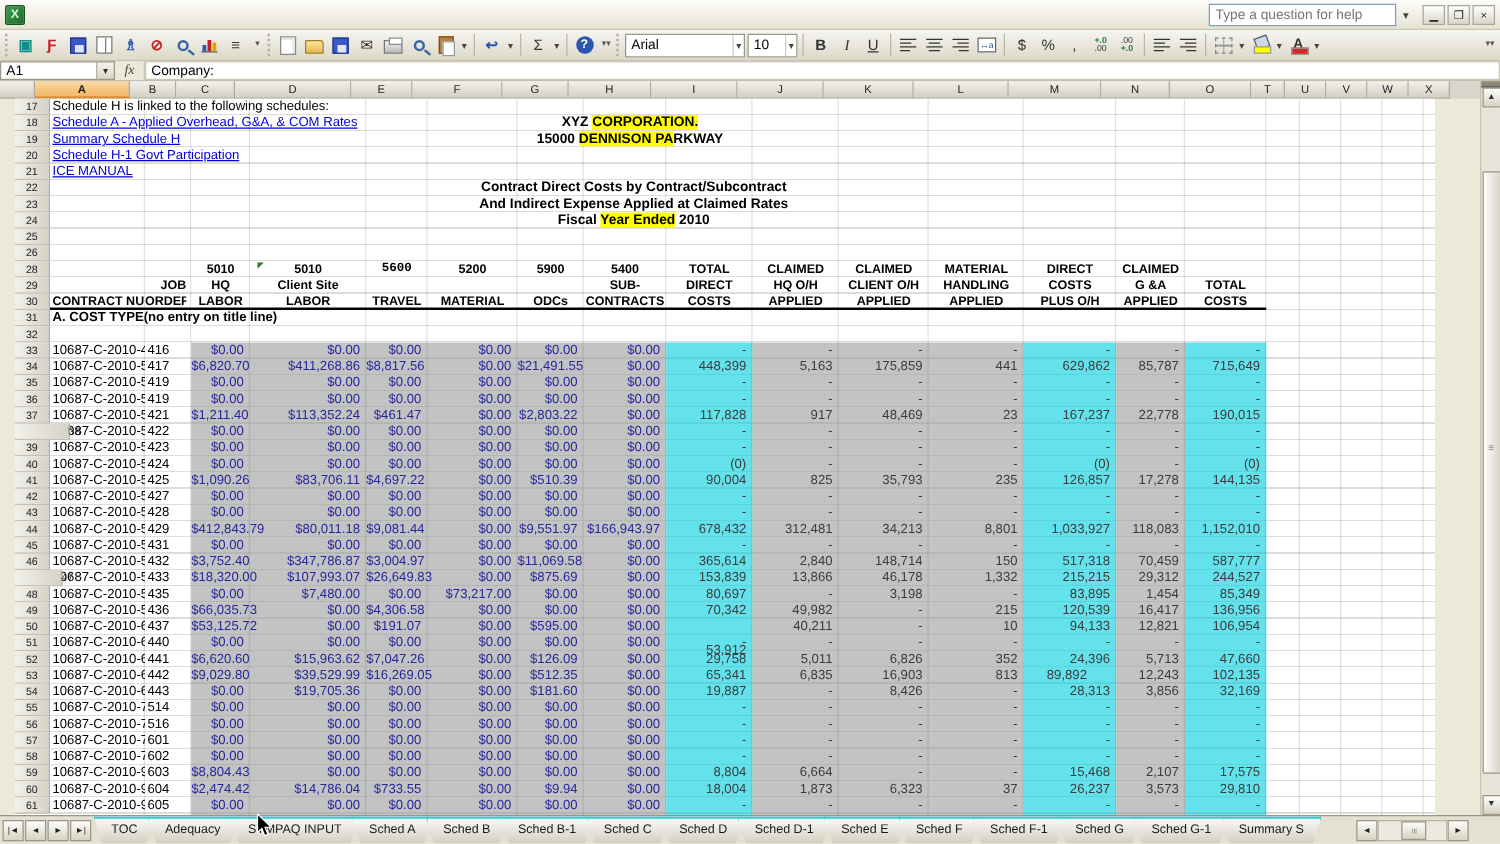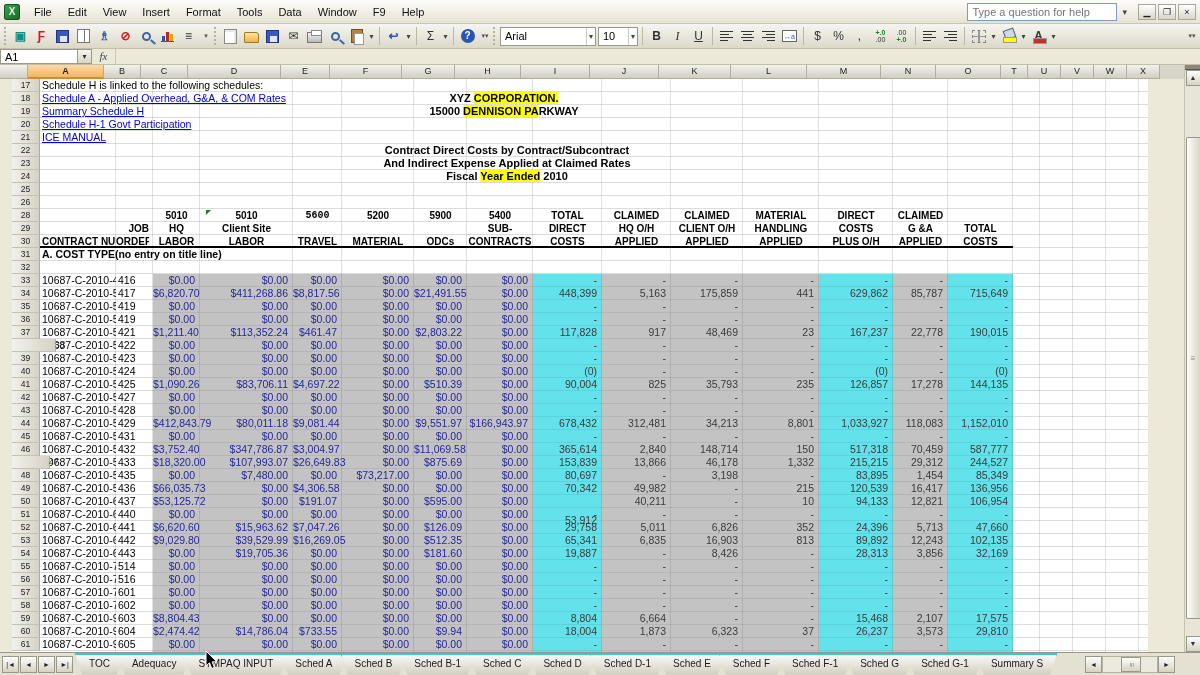--- a/index.html
+++ b/index.html
@@ -130,32 +130,20 @@
 
   .cursor { position:absolute; z-index:50; }
 </style>
 </head>
 <body>
 
 <div class="app">
 
   <div class="menubar">
     <span class="appicon"></span>
-    <div id="menus" style="display:flex;">
-        <div class="menu-item">File</div>
-        <div class="menu-item">Edit</div>
-        <div class="menu-item">View</div>
-        <div class="menu-item">Insert</div>
-        <div class="menu-item">Format</div>
-        <div class="menu-item">Tools</div>
-        <div class="menu-item">Data</div>
-        <div class="menu-item">Window</div>
-        <div class="menu-item">F9</div>
-        <div class="menu-item">Help</div>
-      </div>
     <div class="helpbox">
       <input placeholder="Type a question for help" style="">
     </div>
     <span class="hb-arrow">▾</span>
     <div class="winbtns">
       <div class="wbtn">▁</div>
       <div class="wbtn">❐</div>
       <div class="wbtn">×</div>
     </div>
   </div>
@@ -321,20 +309,21 @@
         <span class="i-acolor">A</span>
       </div>
     <div class="dd">▾</div>
     <div class="chev" style="margin-left:auto;margin-right:2px">▾▾</div>
   </div>
 
   <div class="formulabar">
     <div class="namebox">A1</div>
     <div class="nb-dd">▾</div>
     <div class="fxlab">fx</div>
+    <div class="fbar">Company:</div>
   </div>
 
   <div class="colheads">
     <div class="corner"></div>
     <div id="colheads-inner">
         <div class="chead sel" style="left: 28px; width: 76px;">A</div>
         <div class="chead" style="left: 104px; width: 37px;">B</div>
         <div class="chead" style="left: 141px; width: 47px;">C</div>
         <div class="chead" style="left: 188px; width: 93px;">D</div>
         <div class="chead" style="left: 281px; width: 49px;">E</div>
@@ -783,21 +772,21 @@
       <div class="num usd" style="left: 141px; top: 455px; width: 42px;">$9,029.80</div>
       <div class="num usd" style="left: 188px; top: 455px; width: 88px;">$39,529.99</div>
       <div class="num usd" style="left: 281px; top: 455px; width: 44px;">$16,269.05</div>
       <div class="num usd" style="left: 330px; top: 455px; width: 67px;">$0.00</div>
       <div class="num usd" style="left: 402px; top: 455px; width: 48px;">$512.35</div>
       <div class="num usd" style="left: 455px; top: 455px; width: 61px;">$0.00</div>
       <div class="num plain" style="left: 521px; top: 455px; width: 64px;">65,341</div>
       <div class="num plain" style="left: 590px; top: 455px; width: 64px;">6,835</div>
       <div class="num plain" style="left: 659px; top: 455px; width: 67px;">16,903</div>
       <div class="num plain" style="left: 731px; top: 455px; width: 71px;">813</div>
-      <div class="num plain" style="left: 807px; top: 455px; width: 69px;">89,892</div>
+      <div class="num plain" style="left: 807px; top: 455px; width: 69px; text-align: center;">89,892</div>
       <div class="num plain" style="left: 881px; top: 455px; width: 50px;">12,243</div>
       <div class="num plain" style="left: 936px; top: 455px; width: 60px;">102,135</div>
       <div class="contract" style="left: 30px; top: 468px; width: 74px;">10687-C-2010-61</div>
       <div class="contract" style="left: 106px; top: 468px; width: 33px;">443</div>
       <div class="num usd" style="left: 141px; top: 468px; width: 42px;">$0.00</div>
       <div class="num usd" style="left: 188px; top: 468px; width: 88px;">$19,705.36</div>
       <div class="num usd" style="left: 281px; top: 468px; width: 44px;">$0.00</div>
       <div class="num usd" style="left: 330px; top: 468px; width: 67px;">$0.00</div>
       <div class="num usd" style="left: 402px; top: 468px; width: 48px;">$181.60</div>
       <div class="num usd" style="left: 455px; top: 468px; width: 61px;">$0.00</div>

